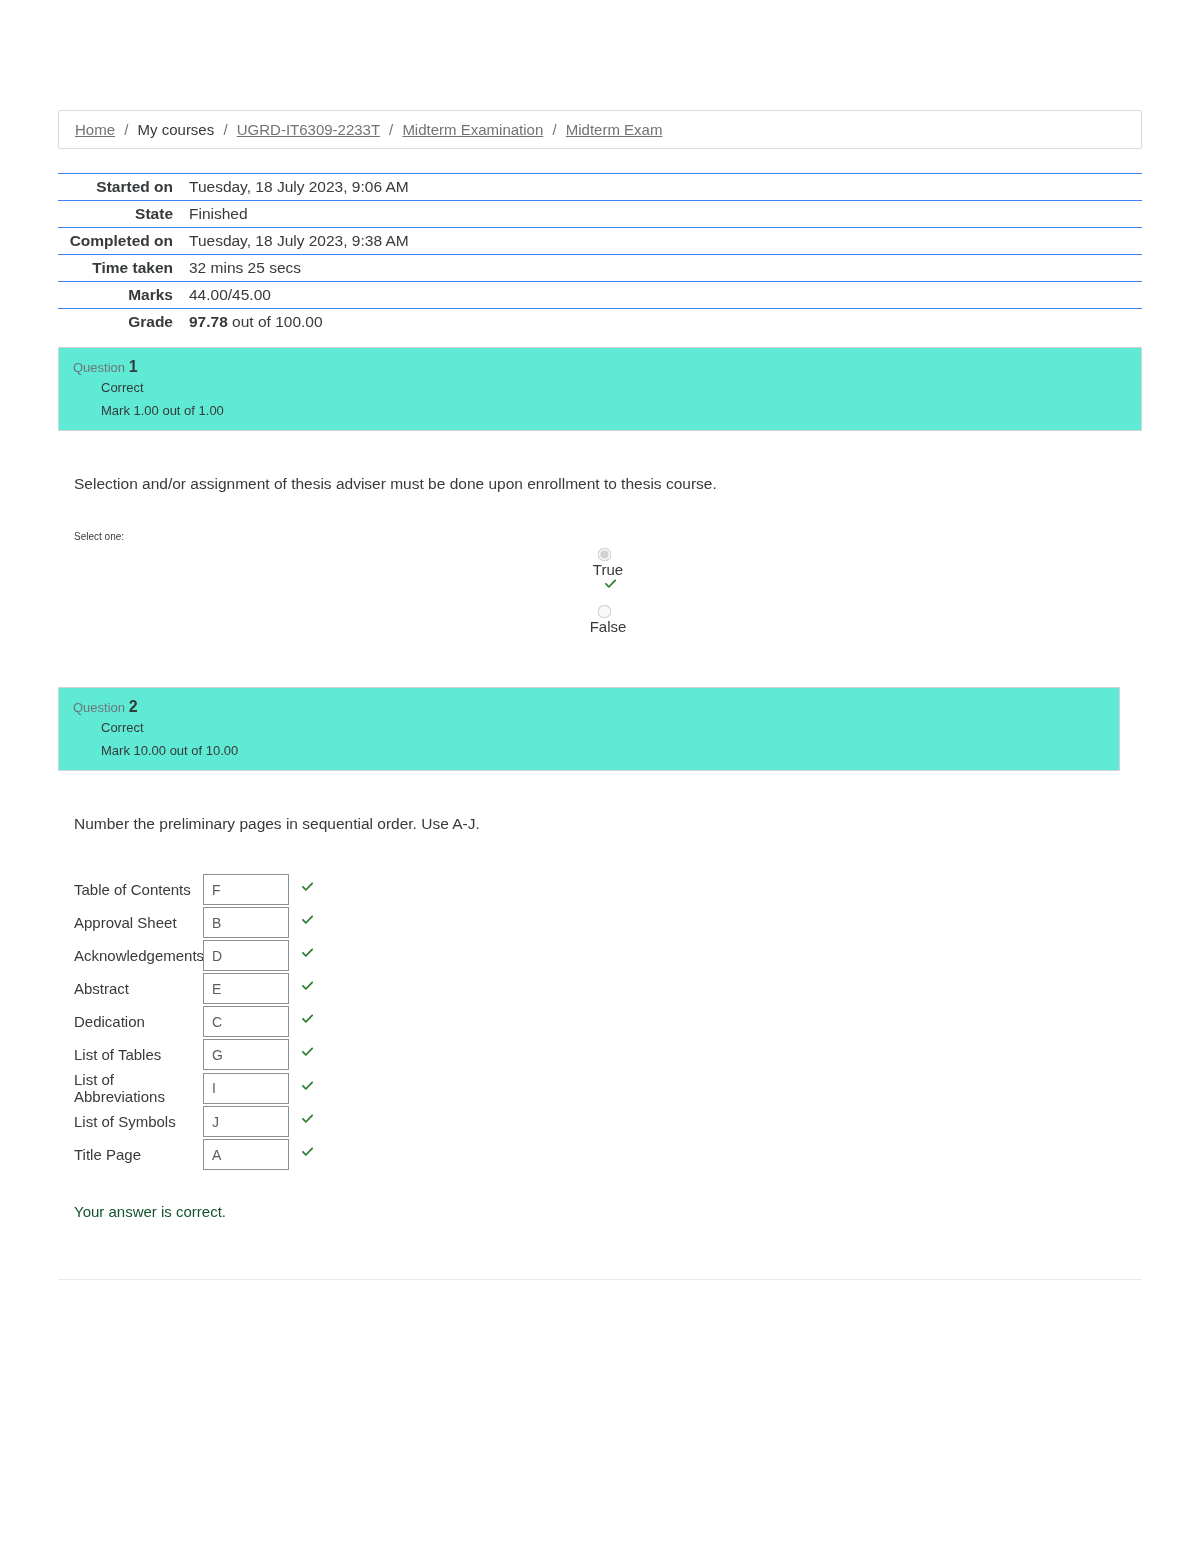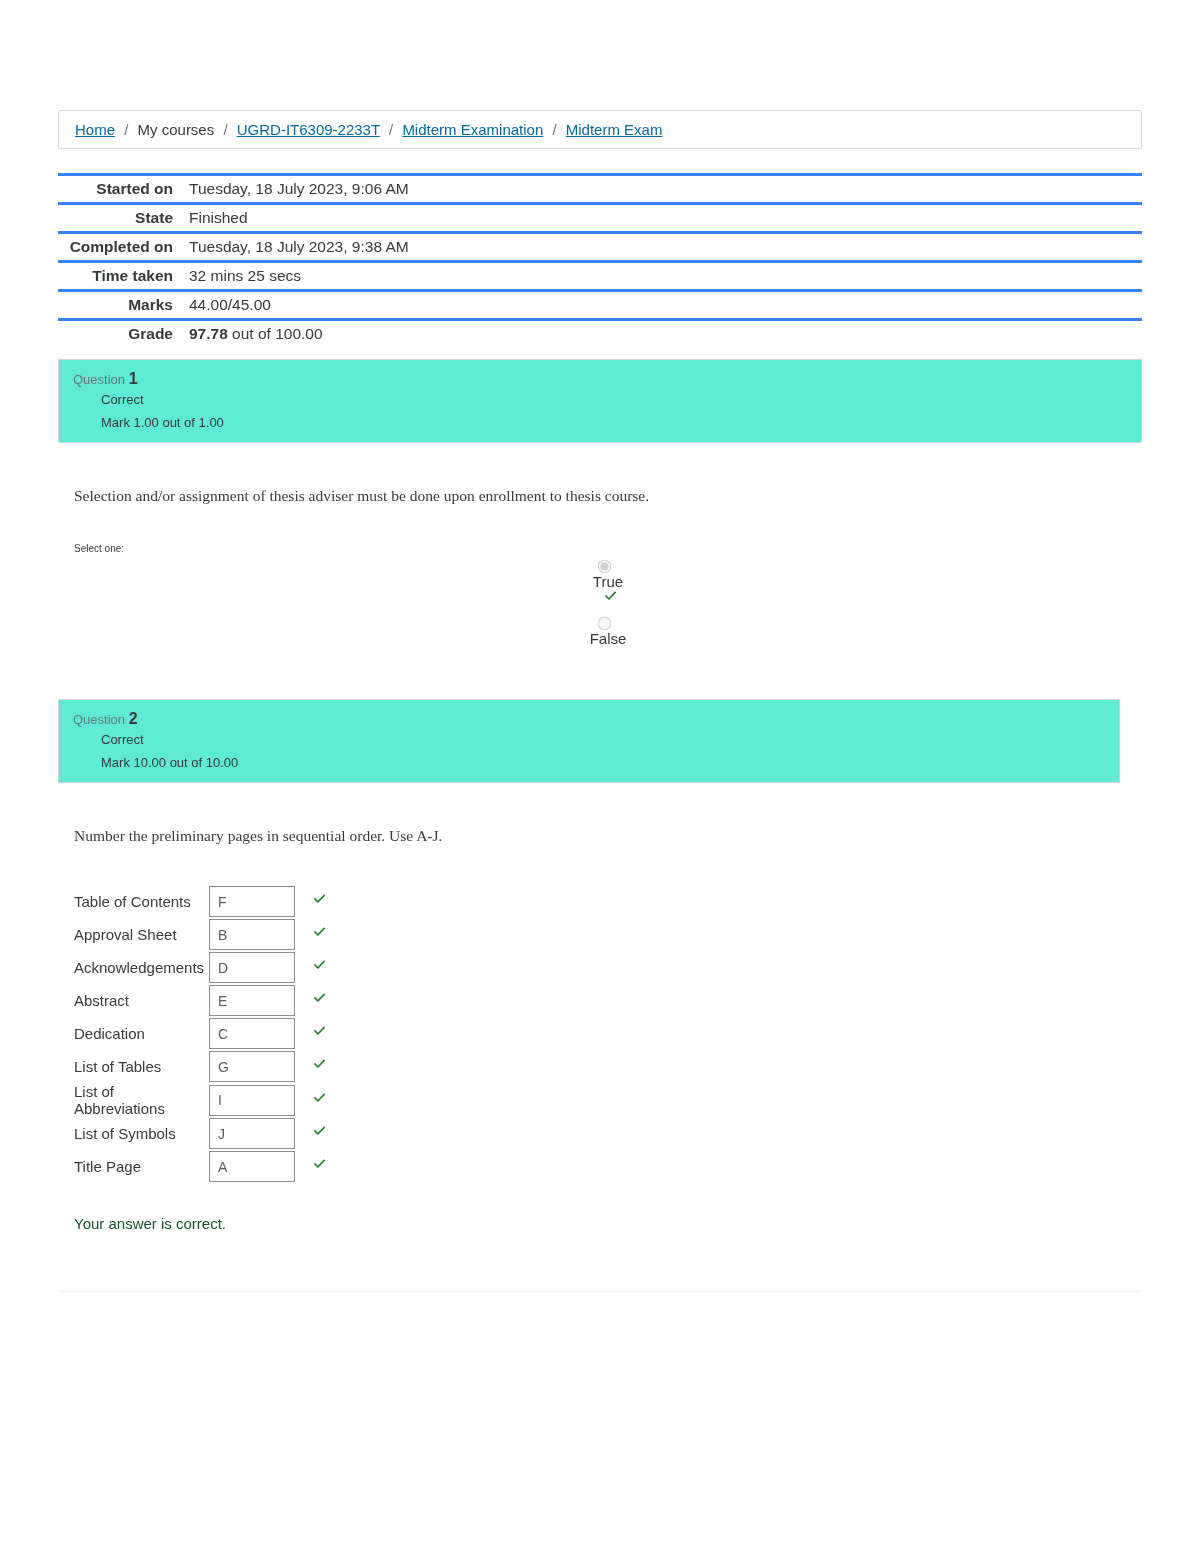--- a/index.html
+++ b/index.html
@@ -13,31 +13,31 @@
 }
 .page-wrap { padding: 110px 58px 60px 58px; width: 100%; }
 .breadcrumb-box {
   border: 1px solid #d9dcdf;
   border-radius: 2px;
   padding: 10px 16px;
   margin-bottom: 24px;
   font-size: 15px;
 }
 .breadcrumb-box a {
-  color: #0369a1;
+  color: #737373;
   text-decoration: underline;
 }
 .breadcrumb-box .sep { color: #6c757d; margin: 0 5px; }
 .breadcrumb-box .plain { color: #373a3c; }
 .attempt-table {
   width: 100%;
   border-collapse: collapse;
   margin-bottom: 12px;
 }
-.attempt-table tr { border-top: 3px solid #3b82f6; }
+.attempt-table tr { border-top: 1px solid #3b82f6; }
 .attempt-table td, .attempt-table th {
   padding: 4px 8px;
   vertical-align: top;
   font-size: 15.5px;
 }
 .attempt-table th {
   text-align: right;
   width: 123px;
   font-weight: 700;
   white-space: nowrap;
@@ -46,36 +46,36 @@
   border: 1px solid #d0d4d8;
   background: #5eead4;
   margin-top: 12px;
   padding: 10px 14px 12px 14px;
 }
 .question-box.narrow { margin-right: 22px; }
 .q-label { font-size: 13px; color: #6c757d; }
 .q-num { font-size: 16px; font-weight: 700; color: #373a3c; }
 .q-meta { font-size: 13px; color: #373a3c; margin-top: 4px; margin-left: 28px; }
 .q-body { padding: 44px 0 0 16px; }
-.q-text { font-size: 15.5px; color: #373a3c; font-family: Liberation Serif, serif; }
+.q-text { font-size: 15.5px; color: #373a3c; }
 .prompt { margin-top: 38px; font-size: 10px; }
 .option-row { margin-top: 6px; display: flex; align-items: center; font-size: 15px; flex-direction: column; }
 .option-row input[type=radio] { margin-right: 8px; transform: scale(1.05); accent-color: #6c757d; }
 .check-icon {
   color: #2e7d32;
   font-size: 15px;
   margin-left: 5px;
   font-weight: 700;
 }
 .matching-wrap { margin-top: 40px; }
 .match-row {
   display: flex;
   align-items: center;
   min-height: 33px;
-  gap: 12px;
+  gap: 6px;
 }
 .match-label {
   width: 123px;
   font-size: 15px;
   color: #373a3c;
   flex-shrink: 0;
 }
 .match-input {
   width: 86px;
   height: 31px;

